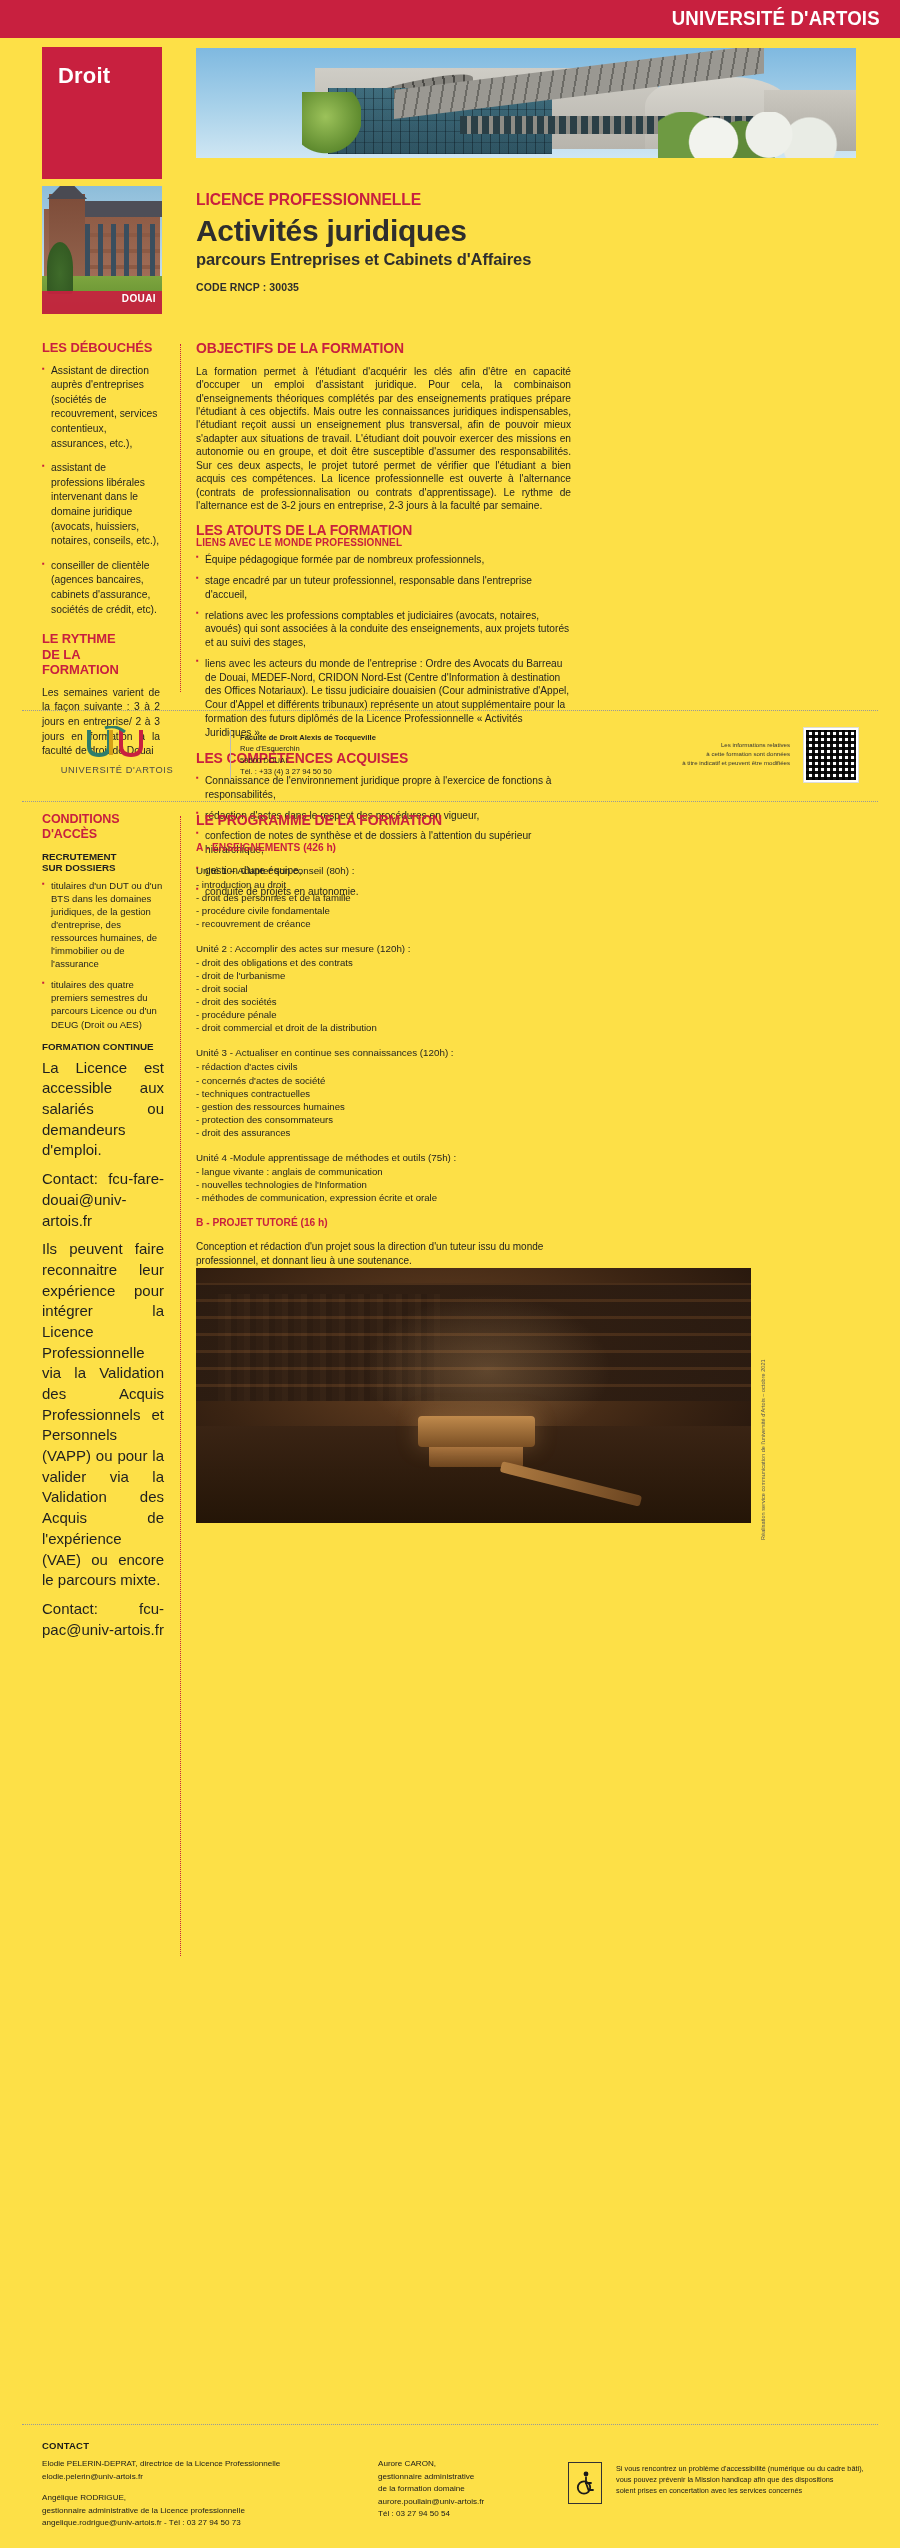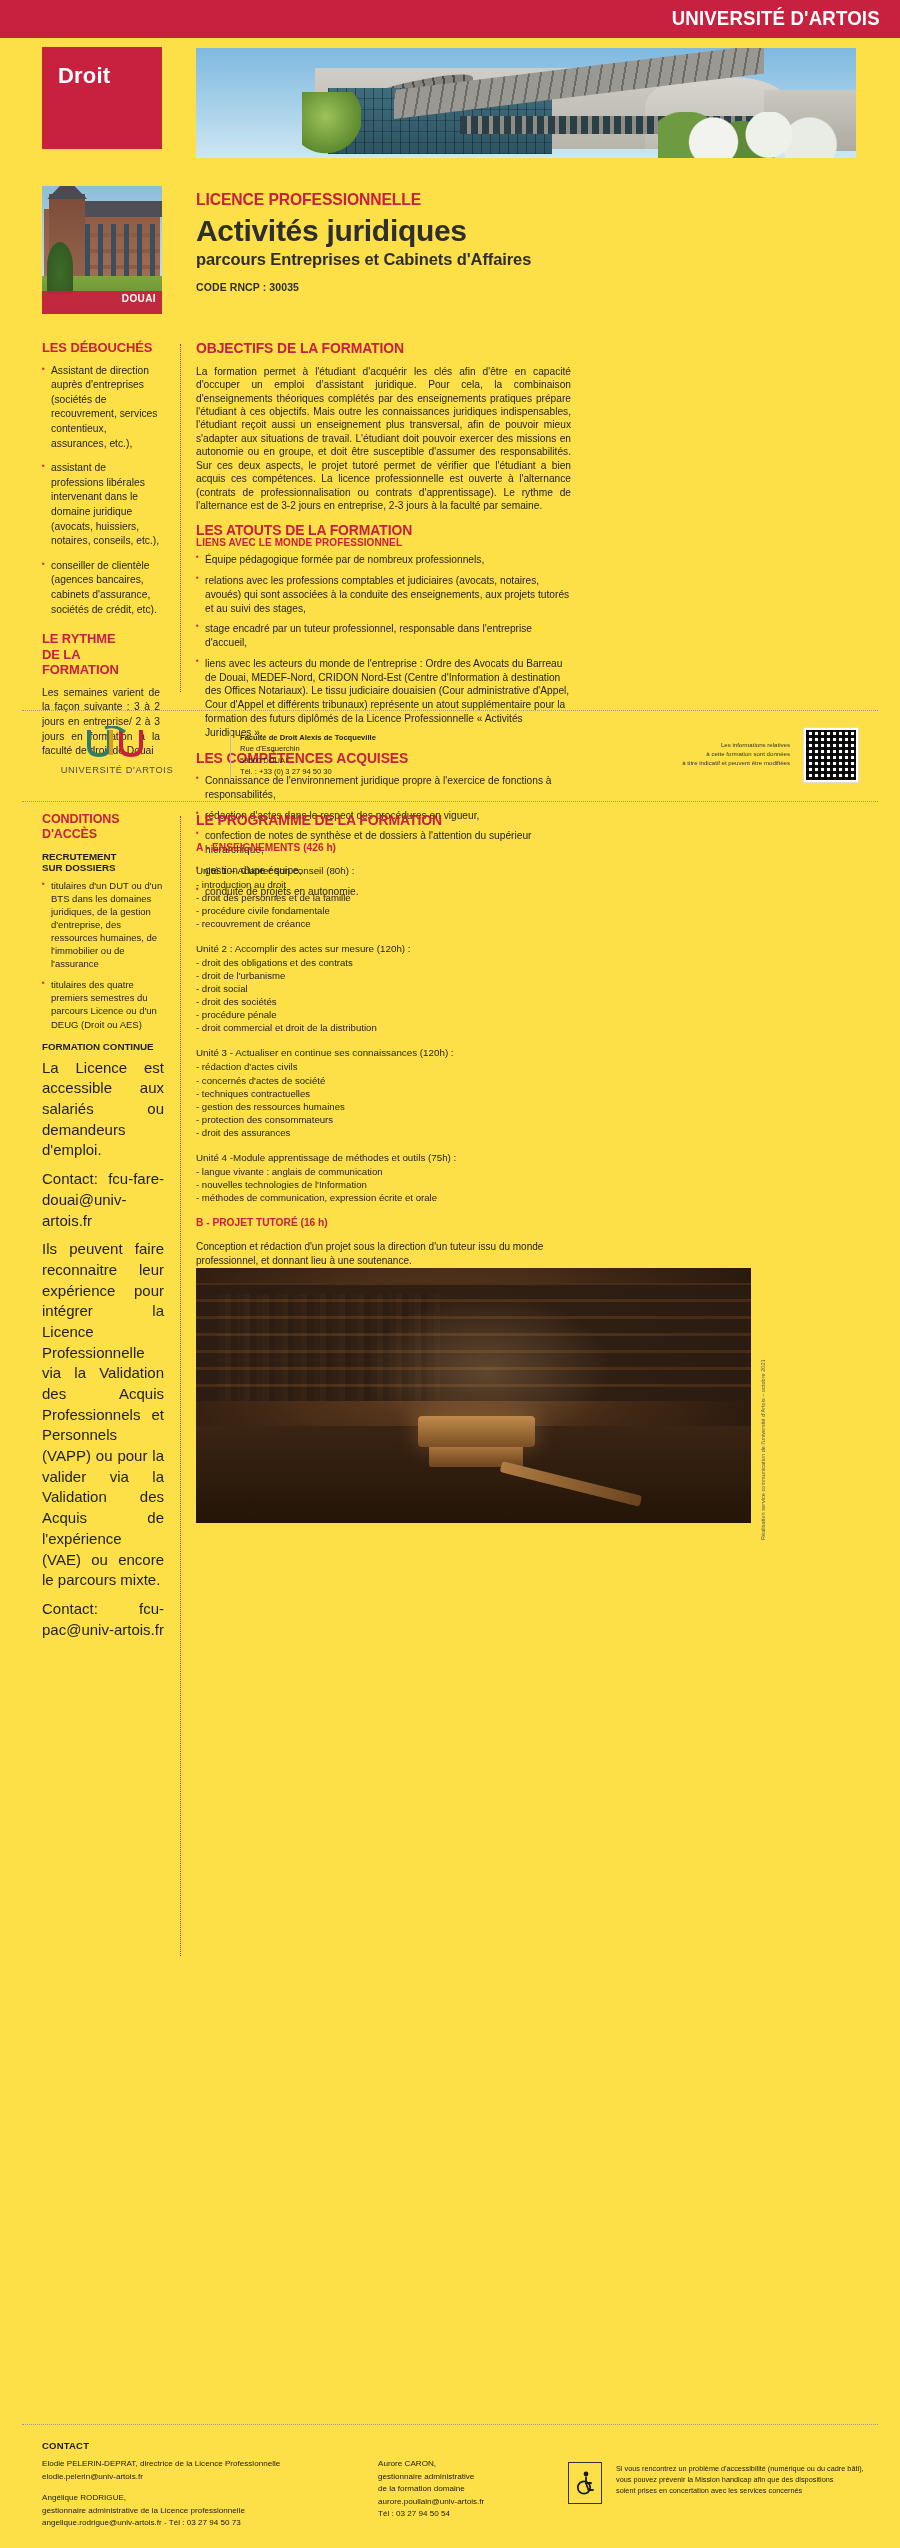--- a/index.html
+++ b/index.html
@@ -19,21 +19,21 @@
     background: #c8203f;
   }
   .topbar .uni {
     position: absolute; right: 20px; top: 7px;
     color: #fff; font-size: 20px; font-weight: bold; letter-spacing: .2px;
     font-stretch: condensed; transform: scaleX(.93); transform-origin: right center;
   }
 
   
   .droit-box {
-    position: absolute; left: 42px; top: 47px; width: 120px; height: 102px;
+    position: absolute; left: 42px; top: 47px; width: 120px; height: 132px;
     background: #c8203f;
   }
   .droit-box span {
     position: absolute; left: 16px; top: 16px; color: #fff;
     font-size: 22px; font-weight: bold; letter-spacing: .2px;
   }
 
   
   .hero {
     position: absolute; left: 196px; top: 48px; width: 660px; height: 110px;
@@ -386,22 +386,22 @@
     </div>
 
     <div class="col-right">
       <h2 class="sec big">OBJECTIFS DE LA FORMATION</h2>
       <div class="para">La formation permet à  l'étudiant d'acquérir les clés afin d'être en capacité d'occuper un emploi d'assistant juridique. Pour cela, la combinaison d'enseignements théoriques complétés par des enseignements pratiques prépare l'étudiant à ces objectifs. Mais outre les connaissances juridiques indispensables, l'étudiant reçoit aussi un enseignement plus transversal, afin de pouvoir mieux s'adapter aux situations de travail. L'étudiant doit pouvoir exercer des missions en autonomie ou en groupe, et doit être susceptible d'assumer des responsabilités. Sur ces deux aspects, le projet tutoré permet de vérifier que l'étudiant a bien acquis ces compétences. La licence professionnelle est ouverte à l'alternance (contrats de professionnalisation ou contrats d'apprentissage). Le rythme de l'alternance est de 3-2 jours en entreprise, 2-3 jours à la faculté par semaine.</div>
 
       <h2 class="sec big" style="margin-bottom:3px;">LES ATOUTS DE LA FORMATION</h2>
       <h3 class="subsec">LIENS AVEC LE MONDE PROFESSIONNEL</h3>
       <ul class="bul">
         <li>Équipe pédagogique formée par de nombreux professionnels,</li>
+        <li>stage encadré par un tuteur professionnel, responsable dans l'entreprise d'accueil,</li>
         <li>relations avec les professions comptables et judiciaires (avocats, notaires, avoués) qui sont associées à la conduite des enseignements, aux projets tutorés et au suivi des stages,</li>
-        <li>stage encadré par un tuteur professionnel, responsable dans l'entreprise d'accueil,</li>
         <li>liens avec les acteurs du monde de l'entreprise : Ordre des Avocats du Barreau de Douai, MEDEF-Nord, CRIDON Nord-Est (Centre d'Information à destination des Offices Notariaux). Le tissu judiciaire douaisien (Cour administrative d'Appel, Cour d'Appel et différents tribunaux) représente un atout supplémentaire pour la formation des futurs diplômés de la Licence Professionnelle « Activités Juridiques ».</li>
       </ul>
 
       <h2 class="sec big" style="margin-top:10px;">LES COMPÉTENCES ACQUISES</h2>
       <ul class="bul">
         <li>Connaissance de l'environnement juridique propre à l'exercice de fonctions à responsabilités,</li>
         <li>rédaction d'actes dans le respect des procédures en vigueur,</li>
         <li>confection de notes de synthèse et de dossiers à l'attention du supérieur hiérarchique,</li>
         <li>gestion d'une équipe,</li>
         <li>conduite de projets en autonomie.</li>
@@ -423,21 +423,21 @@
         </svg>
       </div>
       <div class="logo-text">UNIVERSITÉ D'ARTOIS</div>
     </div>
 
     <div class="addr-rule"></div>
     <div class="addr">
       <div class="b">Faculté de Droit Alexis de Tocqueville</div>
       <div>Rue d'Esquerchin</div>
       <div>59500 DOUAI</div>
-      <div>Tél. : +33 (0) 3 27 94 50 30</div>
+      <div>Tél. : +33 (4) 3 27 94 50 50</div>
     </div>
 
     <div class="qr-note">
       <div>Les informations relatives</div>
       <div>à cette formation sont données</div>
       <div>à titre indicatif et peuvent être modifiées</div>
     </div>
     <div class="qr"></div>
   </div>
 

